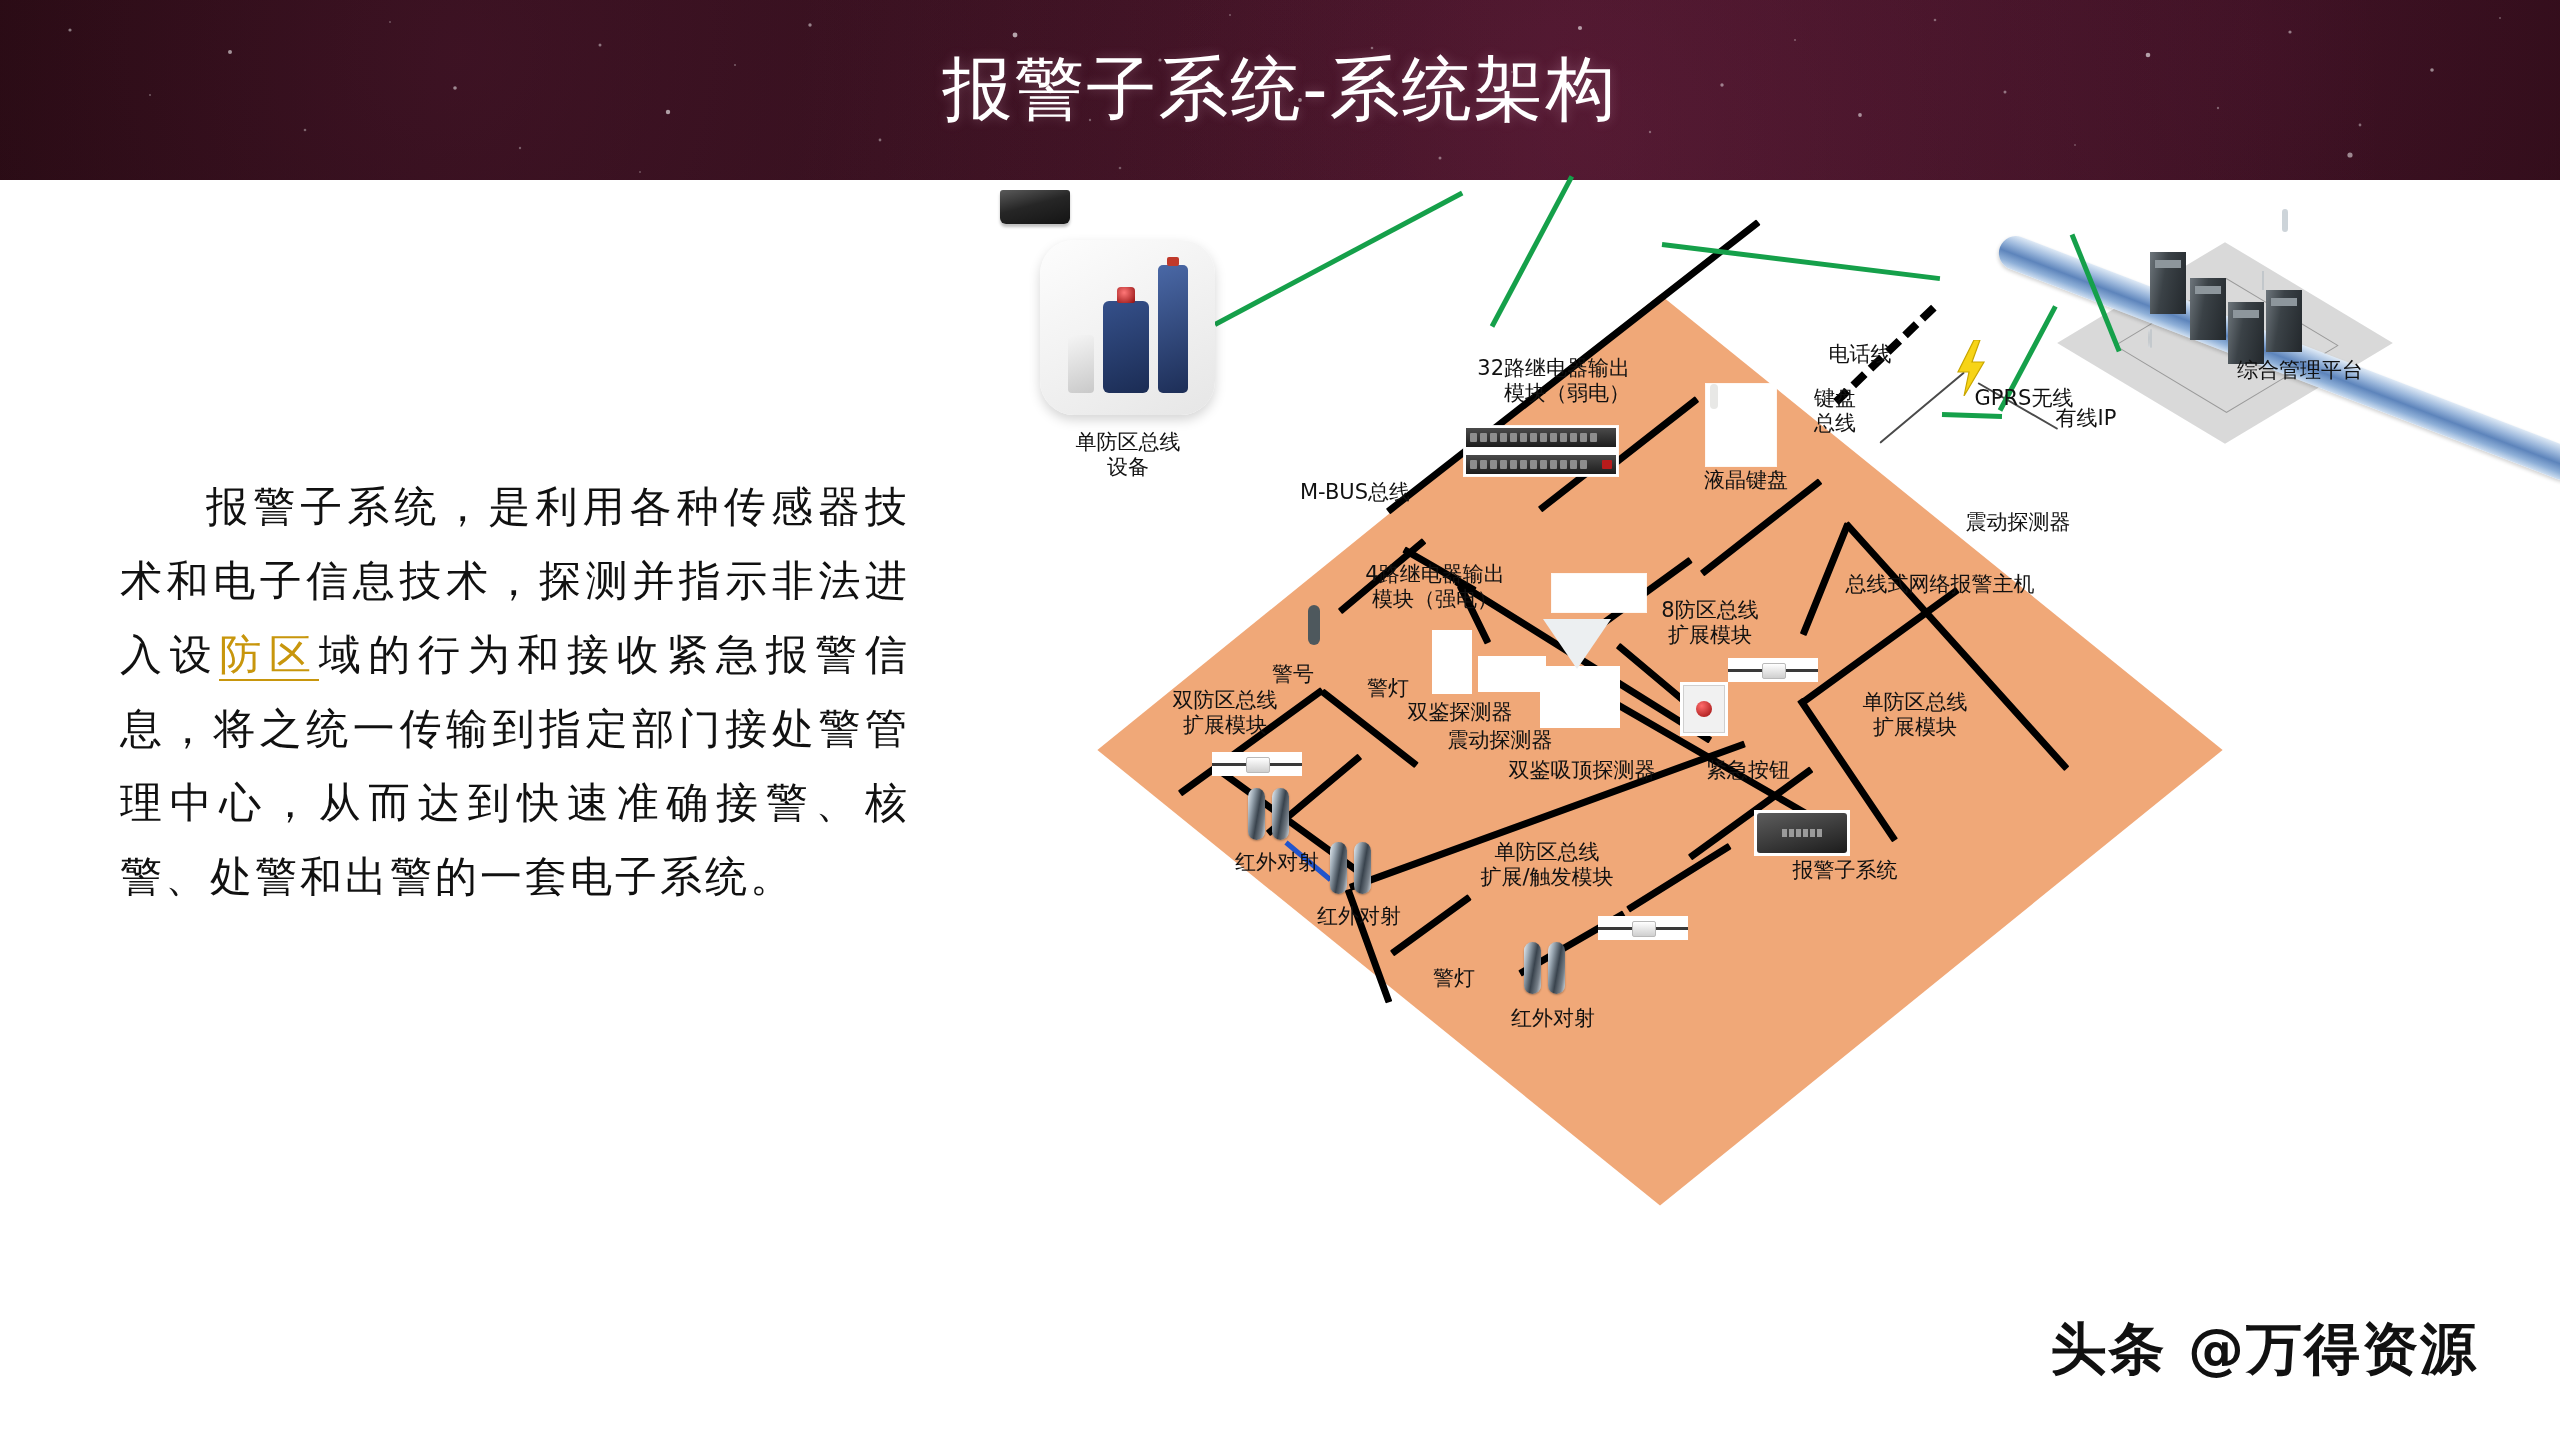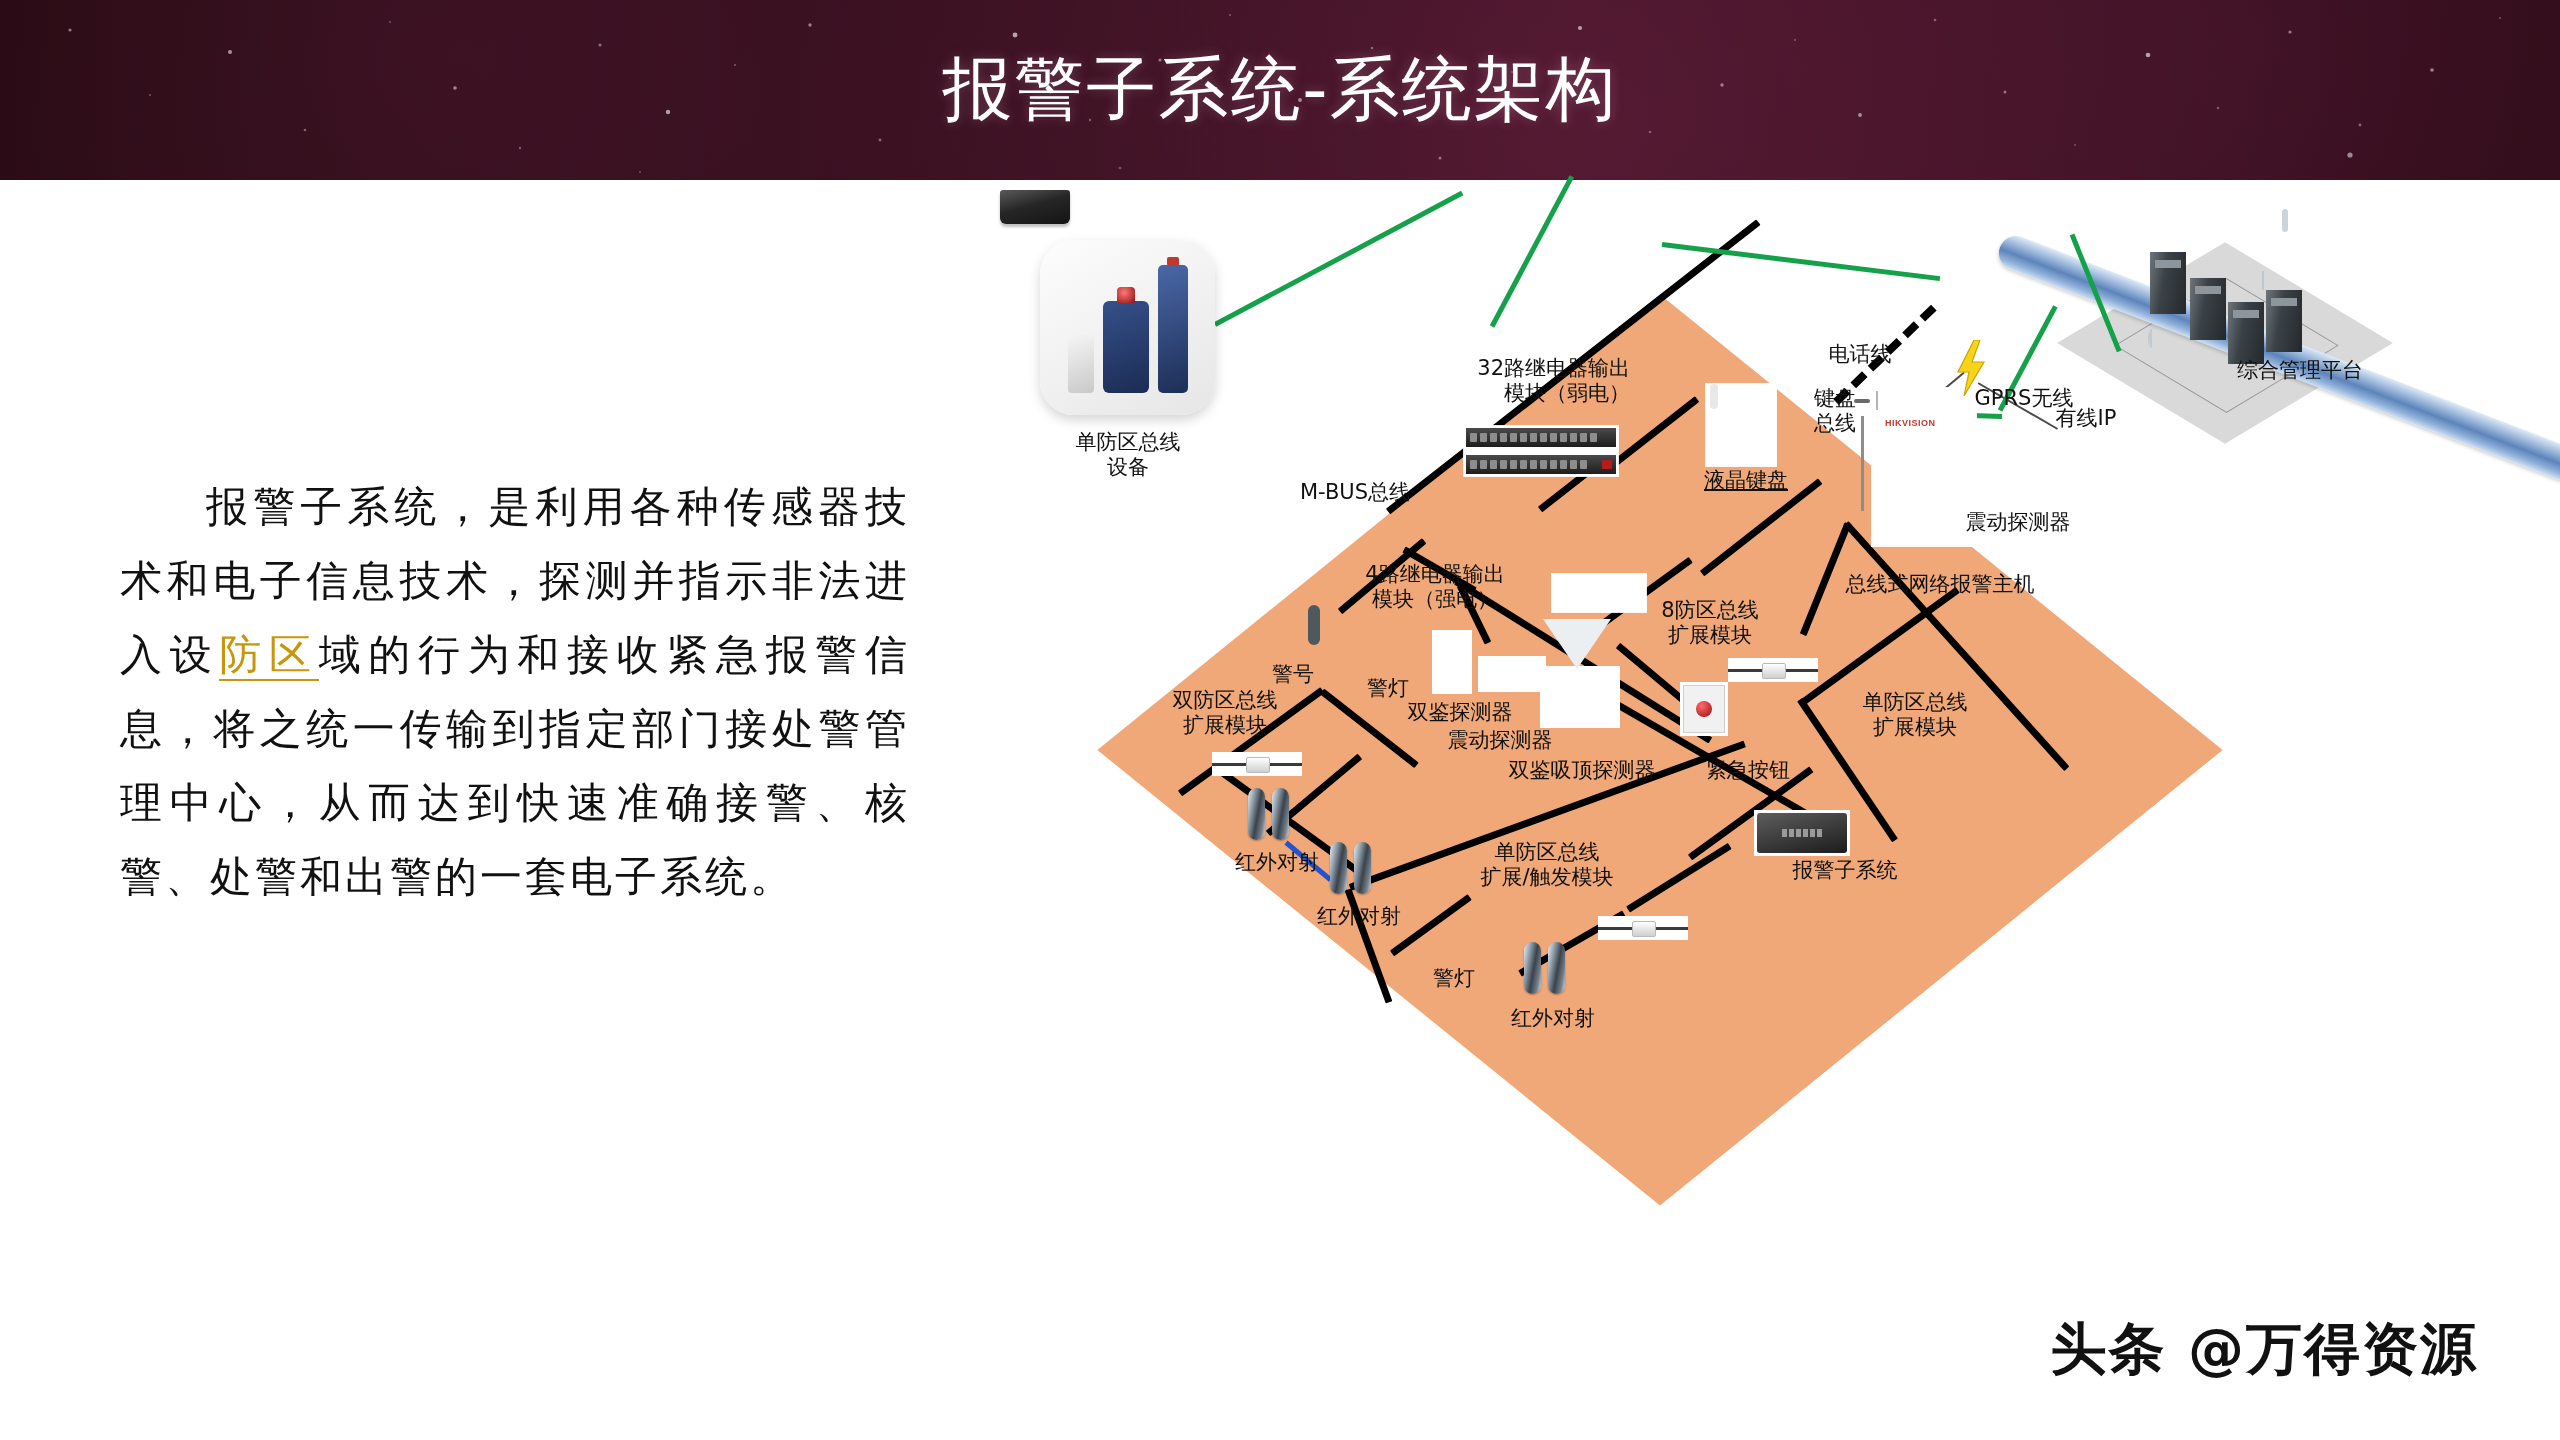--- a/index.html
+++ b/index.html
@@ -478,35 +478,28 @@
       </span>
   </div>
   <div class="lbl" style="left:760px;top:668px;width:170px;">报警子系统</div>
 
   <div class="dev keypad" style="left:706px;top:194px;">
     <span class="case">
       <span class="scr"></span>
       <span class="lg"></span>
     </span>
   </div>
-  <div class="lbl" style="left:676px;top:278px;width:140px;text-decoration:underline;">液晶键盘</div>
+  <div class="lbl" style="left:676px;top:278px;width:140px;">液晶键盘</div>
   <div class="lbl" style="left:790px;top:196px;width:90px;">键盘
 总线</div>
 
   <div class="lbl" style="left:800px;top:152px;width:120px;">电话线</div>
   <div class="lbl" style="left:944px;top:196px;width:160px;">GPRS无线</div>
   <div class="lbl" style="left:1026px;top:216px;width:120px;">有线IP</div>
 
-  <div class="dev cabinet" style="left:872px;top:198px;">
-    <span class="body">
-      <span class="brand">HIKVISION</span>
-      <span class="ant"></span>
-      <span class="base"></span>
-    </span>
-  </div>
   <div class="lbl" style="left:790px;top:382px;width:300px;">总线式网络报警主机</div>
 
   <div class="siren" style="left:988px;top:268px;">
     <span class="dome"></span>
     <span class="foot"></span>
   </div>
   <div class="lbl" style="left:928px;top:320px;width:180px;">震动探测器</div>
 
   <div class="srv" style="left:1150px;top:62px;"></div>
   <div class="srv" style="left:1190px;top:88px;"></div>

